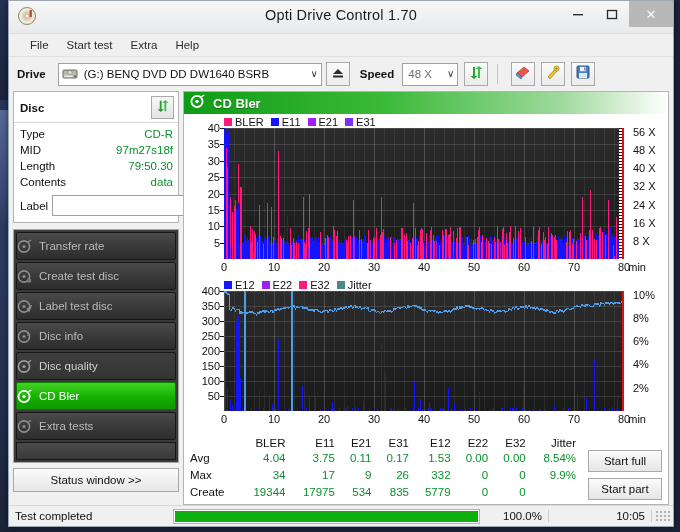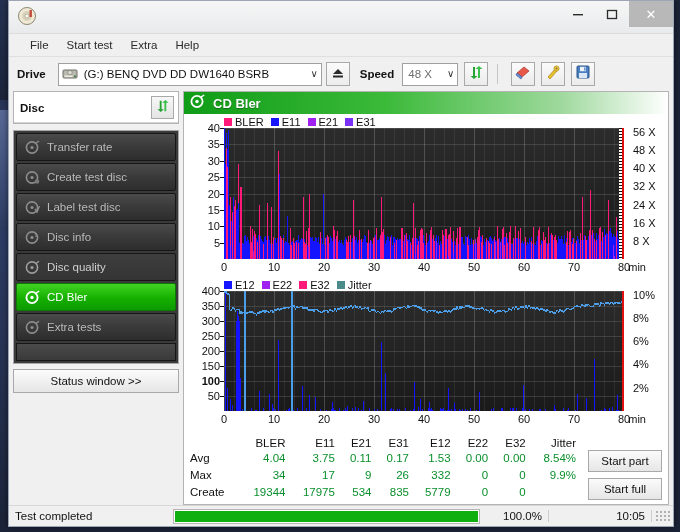--- a/index.html
+++ b/index.html
@@ -74,21 +74,21 @@
   .drow .k{color:#111;}
   .drow .v{color:#0a8f2c;}
   .label-row{display:flex;align-items:center;gap:4px;padding:2px 4px 5px 6px;}
   .label-row .k{font-size:11.5px;color:#111;}
   .label-input{flex:1 1 auto;height:17px;background:#fff;border:1px solid #a0a0a0;}
   .cdbtn{width:21px;height:21px;border:1px solid #a9a9a9;background:linear-gradient(#f7f7f7,#e4e4e4);
     display:flex;align-items:center;justify-content:center;}
 
   .testlist{margin-top:6px;background:#3a3a3a;border:1px solid #a9a9a9;padding:2px;
     display:flex;flex-direction:column;gap:2px;}
-  .tbtn{height:26px;display:flex;align-items:center;gap:7px;padding-left:8px;
+  .tbtn{height:26px;display:flex;align-items:center;gap:7px;padding-left:0;
     background:linear-gradient(#4b4b4b 0%,#3b3b3b 45%,#2d2d2d 100%);
     border:1px solid #161616;border-radius:2px;
     font-size:11.5px;color:#b9b9b9;}
   .tbtn.hl{background:linear-gradient(#3e3e3e,#343434);color:#cfcfcf;}
   .tbtn.active{background:linear-gradient(#41d424 0%,#16b000 55%,#0c9a00 100%);
     color:#fff;border:1px solid #0a7a00;}
   .tbtn .gi{width:15px;height:15px;flex:0 0 auto;}
   .filler{height:16px;background:linear-gradient(#4a4a4a,#3a3a3a);border:1px solid #161616;}
   .statuswin{margin-top:5px;height:22px;border:1px solid #a9a9a9;
     background:linear-gradient(#fbfbfb,#e6e6e6);display:flex;align-items:center;
@@ -163,20 +163,21 @@
 
   <div class="titlebar">
     <span class="app-icon">
       <svg width="20" height="20" viewBox="0 0 20 20">
         <circle cx="10" cy="10" r="8.5" fill="#efe9d6" stroke="#8d8670" stroke-width="1"></circle>
         <circle cx="10" cy="10" r="5" fill="#d9d2bb"></circle>
         <circle cx="10" cy="10" r="2" fill="#fbfbf5" stroke="#9a9480" stroke-width=".6"></circle>
         <rect x="12.5" y="4" width="2.4" height="7" fill="#c24a3a"></rect>
       </svg>
     </span>
+    <div class="title-text">Opti Drive Control 1.70</div>
     <div class="wbtns">
       <div class="wbtn min">
         <svg width="12" height="10" viewBox="0 0 12 10">
             <rect x="1" y="5" width="10" height="1.4" fill="#2b2b2b"></rect>
           </svg>
       </div>
       <div class="wbtn">
         <svg width="12" height="11" viewBox="0 0 12 11">
             <rect x="1.5" y="1.5" width="9" height="8" fill="none" stroke="#2b2b2b" stroke-width="1.3"></rect>
           </svg>
@@ -270,20 +271,51 @@
     <div class="sidebar">
 
       <div class="disc-panel">
         <div class="disc-head">
           <span class="t">Disc</span>
           <span class="cdbtn">
             <span>
               <svg width="14" height="14" viewBox="0 0 15 15">
                 <path d="M4 2 L4 11 L1.5 11 L5 14 L8.5 11 L6 11 L6 2 Z" fill="#23a331"></path>
                 <path d="M11 13 L11 4 L13.5 4 L10 1 L6.5 4 L9 4 L9 13 Z" fill="#38c04a"></path>
+              </svg>
+            </span>
+          </span>
+        </div>
+        <div class="disc-rows">
+          <div class="drow">
+            <span class="k">Type</span>
+            <span class="v">CD-R</span>
+          </div>
+          <div class="drow">
+            <span class="k">MID</span>
+            <span class="v">97m27s18f</span>
+          </div>
+          <div class="drow">
+            <span class="k">Length</span>
+            <span class="v">79:50.30</span>
+          </div>
+          <div class="drow">
+            <span class="k">Contents</span>
+            <span class="v">data</span>
+          </div>
+        </div>
+        <div class="label-row">
+          <span class="k">Label</span>
+          <input class="label-input" type="text" placeholder="" style="">
+          <span class="cdbtn">
+            <span>
+              <svg width="15" height="15" viewBox="0 0 15 15">
+                <circle cx="7.5" cy="7.5" r="6.5" fill="#e4e08a" stroke="#8d8a4a" stroke-width=".8"></circle>
+                <circle cx="7.5" cy="7.5" r="3.6" fill="#cfca72"></circle>
+                <circle cx="7.5" cy="7.5" r="1.4" fill="#fbfbe8" stroke="#9a9450" stroke-width=".5"></circle>
               </svg>
             </span>
           </span>
         </div>
       </div>
 
       <div class="testlist">
         <div class="tbtn">
           <span class="gi">
             <svg width="15" height="15" viewBox="0 0 15 15">
@@ -1092,21 +1124,21 @@
               <span class="sw" style="background:#ff1a7a"></span>
               <span>E32</span>
             </span>
             <span class="lg">
               <span class="sw" style="background:#4a8a8a"></span>
               <span>Jitter</span>
             </span>
           </div>
           <div class="yaxis">
               <div class="ytick" style="top: 87.5%;">50</div>
-              <div class="ytick" style="top: 75%; font-weight: bold;">100</div>
+              <div class="ytick" style="top: 75%;">100</div>
               <div class="ytick" style="top: 62.5%;">150</div>
               <div class="ytick" style="top: 50%;">200</div>
               <div class="ytick" style="top: 37.5%;">250</div>
               <div class="ytick" style="top: 25%;">300</div>
               <div class="ytick" style="top: 12.5%;">350</div>
               <div class="ytick" style="top: 0%;">400</div>
             </div>
           <div class="plot-area">
               <div class="gridh" style="top: 87.5%;"></div>
               <div class="gridh" style="top: 75%;"></div>
@@ -1771,22 +1803,22 @@
               <td>534</td>
               <td>835</td>
               <td>5779</td>
               <td>0</td>
               <td>0</td>
               <td></td>
             </tr>
           </tbody>
         </table>
         <div class="start-btns">
+          <div class="sbtn">Start full</div>
           <div class="sbtn">Start part</div>
-          <div class="sbtn">Start full</div>
         </div>
       </div>
     </div>
   </div>
 
   <div class="statusbar">
     <div class="sb-text">Test completed</div>
     <div class="pbar">
       <div class="fill" style="width: calc(100% - 2px);"></div>
     </div>

